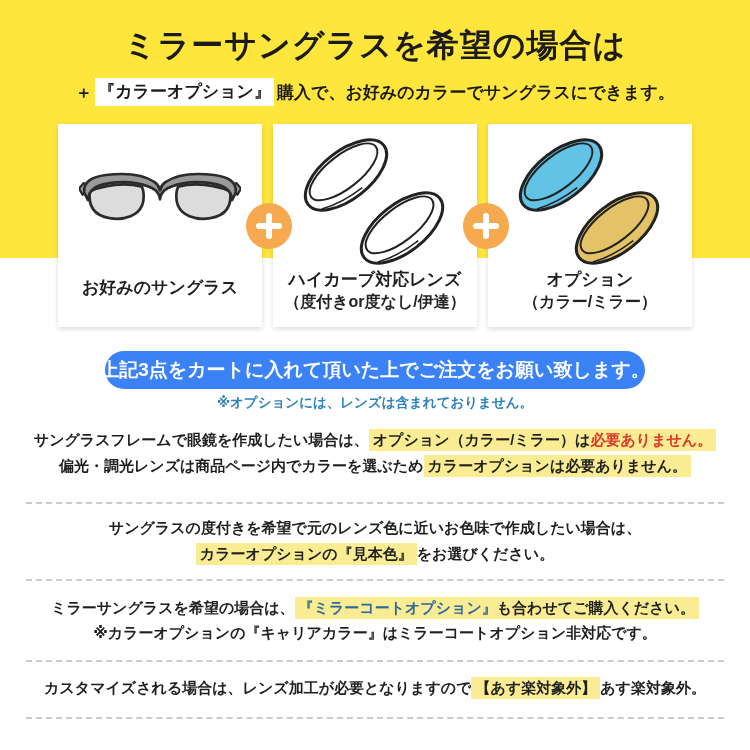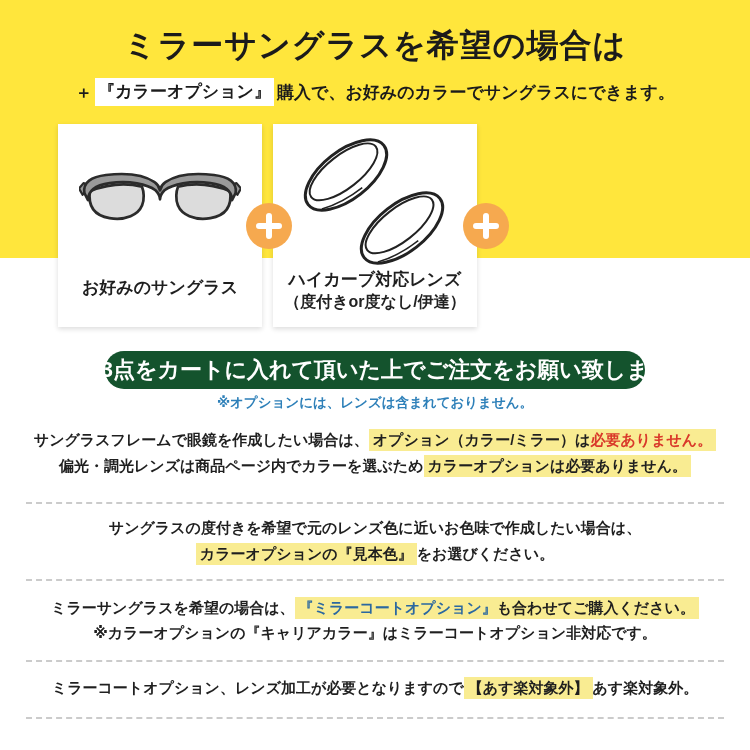--- a/index.html
+++ b/index.html
@@ -33,22 +33,22 @@
   .card.single .label{margin-top:8px;}
   .plus-badge{
     position:absolute;width:46px;height:46px;border-radius:50%;
     background:#F6A94F;display:flex;align-items:center;justify-content:center;z-index:3;
   }
   .plus-1{left:246px;top:203px;}
   .plus-2{left:463px;top:203px;}
   
   .order-banner{
     position:absolute;left:105px;top:351px;width:540px;height:38px;
-    background:#14532d;border-radius:19px;color:#ffffff;
-    font-size:22px;font-weight:bold;display:flex;align-items:center;justify-content:center;
+    background:#3b82f6;border-radius:19px;color:#ffffff;
+    font-size:19px;font-weight:bold;display:flex;align-items:center;justify-content:center;
     white-space:nowrap;
   }
   .option-note{
     position:absolute;top:394px;left:0;width:100%;text-align:center;
     color:#2E80B9;font-size:13.5px;font-weight:bold;
   }
   
   .sec{position:absolute;left:0;width:100%;text-align:center;font-size:15px;font-weight:bold;line-height:26px;white-space:nowrap;color:#1f1f1f;}
   .sec-frame{top:427px;}
   .sec-sample{top:515px;}
@@ -106,20 +106,38 @@
             <ellipse cx="0" cy="0" rx="48" ry="24" fill="#FFFFFF" stroke="#222222" stroke-width="3"></ellipse>
             <ellipse cx="0" cy="-4" rx="41" ry="16.5" fill="none" stroke="#222222" stroke-width="2"></ellipse>
             <path d="M-40 12 Q-20 20 5 20" fill="none" stroke="#222222" stroke-width="1.6"></path>
           </g>
         </svg>
       </div>
       <div class="label">ハイカーブ対応レンズ</div>
       <div class="sublabel">（度付きor度なし/伊達）</div>
     </div>
 
+    <div class="card">
+      <div class="art">
+        <svg width="150" height="135" viewBox="0 0 150 135">
+          <g transform="translate(46,40) rotate(-38)">
+            <ellipse cx="0" cy="0" rx="48" ry="24" fill="#62C3E6" stroke="#222222" stroke-width="3"></ellipse>
+            <ellipse cx="0" cy="-4" rx="41" ry="16.5" fill="none" stroke="#222222" stroke-width="2"></ellipse>
+            <path d="M-40 12 Q-20 20 5 20" fill="none" stroke="#222222" stroke-width="1.6"></path>
+          </g>
+          <g transform="translate(102,93) rotate(-38)">
+            <ellipse cx="0" cy="0" rx="48" ry="24" fill="#E3C268" stroke="#222222" stroke-width="3"></ellipse>
+            <ellipse cx="0" cy="-4" rx="41" ry="16.5" fill="none" stroke="#222222" stroke-width="2"></ellipse>
+            <path d="M-40 12 Q-20 20 5 20" fill="none" stroke="#222222" stroke-width="1.6"></path>
+          </g>
+        </svg>
+      </div>
+      <div class="label">オプション</div>
+      <div class="sublabel">（カラー/ミラー）</div>
+    </div>
 
   </div>
 
   <div class="plus-badge plus-1">
     <svg width="26" height="26" viewBox="0 0 26 26">
         <path d="M13 3 V23 M3 13 H23" stroke="#ffffff" stroke-width="6" stroke-linecap="round"></path>
       </svg>
   </div>
   <div class="plus-badge plus-2">
     <svg width="26" height="26" viewBox="0 0 26 26">
@@ -145,18 +163,18 @@
   <div class="sep sep-2"></div>
 
   <div class="sec sec-mirror">
     <div><span>ミラーサングラスを希望の場合は、</span><span class="hl"><span class="blue">『ミラーコートオプション』</span><span>も合わせてご購入ください。</span></span></div>
     <div class="small-note">※カラーオプションの『キャリアカラー』はミラーコートオプション非対応です。</div>
   </div>
 
   <div class="sep sep-3"></div>
 
   <div class="sec sec-asuraku">
-    <div><span>ミラーコートオプション、レンズ加工が必要となりますので</span><span class="hl">【あす楽対象外】</span><span>あす楽対象外。</span></div>
+    <div><span>カスタマイズされる場合は、レンズ加工が必要となりますので</span><span class="hl">【あす楽対象外】</span><span>あす楽対象外。</span></div>
   </div>
 
   <div class="sep sep-4"></div>
 
 </div>
 
 </body></html>

